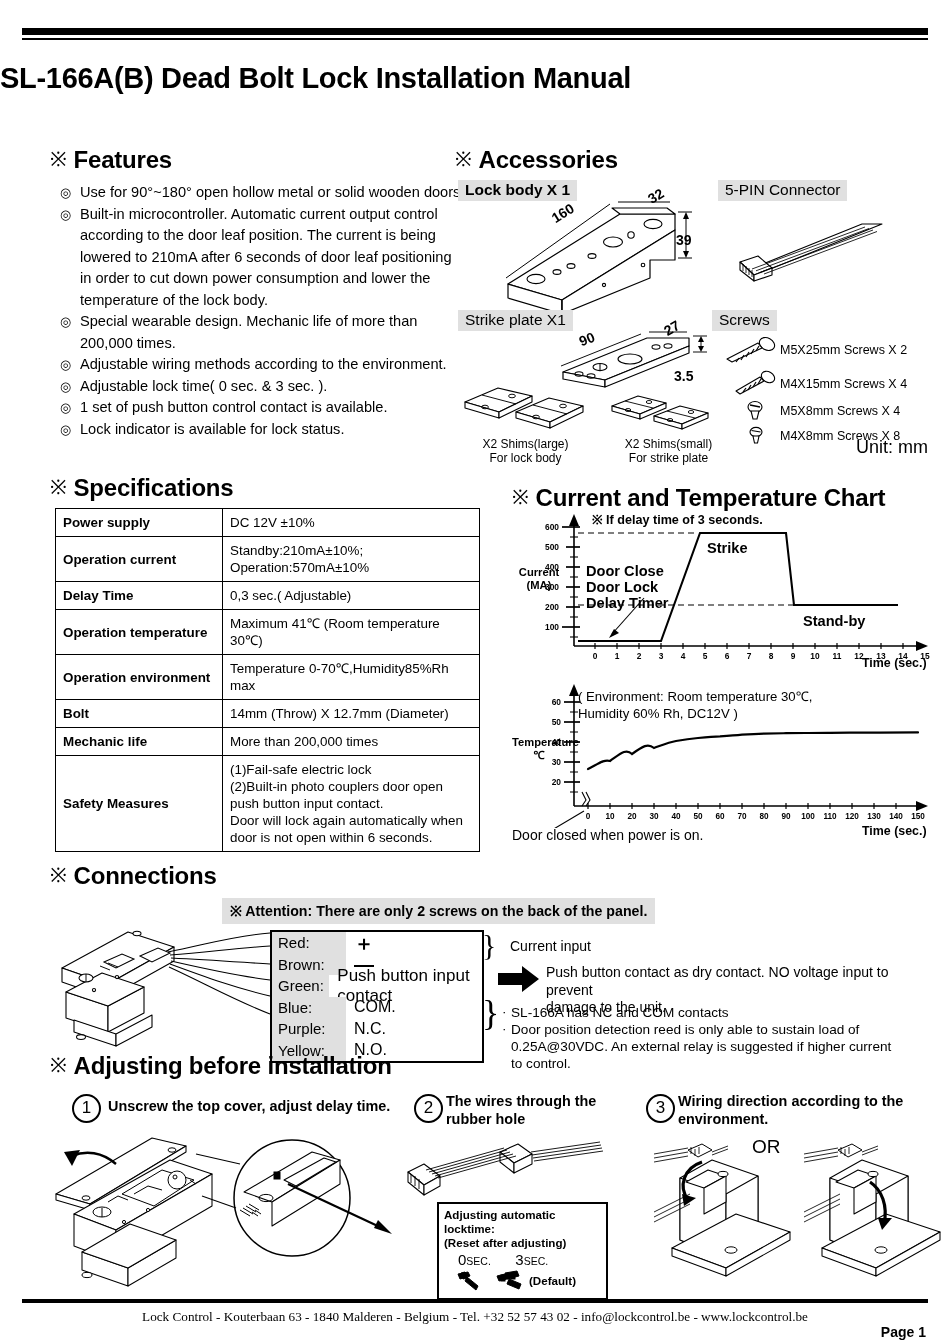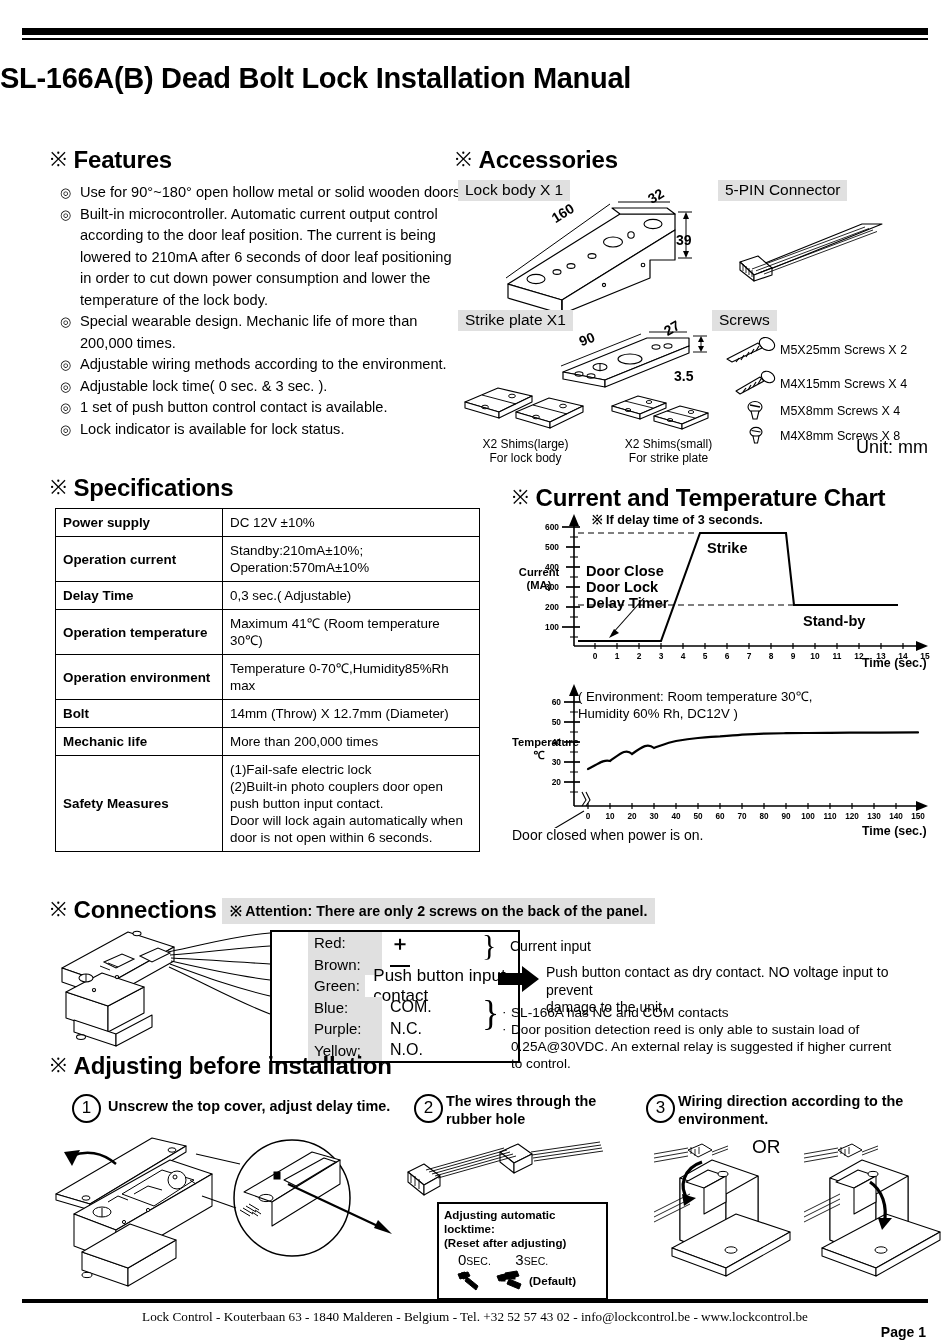--- a/index.html
+++ b/index.html
@@ -141,21 +141,20 @@
     font-size: 14.2px;
     font-weight: bold;
     padding: 3px 8px 4px 8px;
     white-space: nowrap;
   }
   .wire-box {
     position: absolute;
     left: 270px; top: 930px; width: 210px;
     border: 2px solid #000;
     font-size: 15px;
-    padding-left: 36px;
   }
   .wire-row {
     display: flex;
     align-items: center;
     height: 21.5px;
   }
   .wire-name {
     width: 74px;
     background: #e0e0e0;
     padding-left: 6px;
@@ -280,21 +279,21 @@
     <div class="feat-item"><span class="bullet">◎</span><span>Adjustable wiring methods according to the environment.</span></div>
     <div class="feat-item"><span class="bullet">◎</span><span>Adjustable lock time( 0 sec. &amp; 3 sec. ).</span></div>
     <div class="feat-item"><span class="bullet">◎</span><span>1 set of push button control contact is available.</span></div>
     <div class="feat-item"><span class="bullet">◎</span><span>Lock indicator is available for lock status.</span></div>
   </div>
 
   <div class="sec-head" style="left:455px; top:146px;">
     <span class="mark">※</span><span>Accessories</span>
   </div>
 
-  <div class="acc-tag" style="left:458px; top:180px;">Lock body X 1</div>
+  <div class="acc-tag" style="left:458px; top:180px;font-weight:bold;">Lock body X 1</div>
   <div class="acc-tag" style="left:718px; top:180px;">5-PIN Connector</div>
 
   <svg class="chart-wrap" style="left:500px; top:186px;" width="210" height="125" viewBox="0 0 210 125">
     <g fill="#fff" stroke="#000" stroke-width="1.2" stroke-linejoin="round">
       <polygon points="8,98 120,28 175,28 175,44 62,114"></polygon>
       <polygon points="120,28 175,28 167,22 112,22"></polygon>
       <polygon points="8,98 8,112 62,128 62,114" fill="#fff"></polygon>
       <polygon points="62,114 175,44 175,74 150,74 150,92 62,128"></polygon>
     </g>
     <g fill="none" stroke="#000" stroke-width="1.1">
@@ -690,21 +689,21 @@
     </g>
   </svg>
 
   <div style="position:absolute; left:578px; top:688px; font-size:13.2px; line-height:17px; white-space:pre-line;">( Environment: Room temperature 30℃,
  Humidity 60% Rh, DC12V )</div>
   <div style="position:absolute; left:512px; top:736px; font-size:11.2px; font-weight:bold; text-align:center; width:54px; line-height:13px; white-space:pre-line;">Temperature
 ℃</div>
   <div style="position:absolute; left:862px; top:824px; font-size:12.4px; font-weight:bold;">Time (sec.)</div>
   <div style="position:absolute; left:512px; top:827px; font-size:14px;">Door closed when power is on.</div>
 
-  <div class="sec-head" style="left:50px; top:896px;">
+  <div class="sec-head" style="left:50px; top:862px;">
     <span class="mark">※</span><span>Connections</span>
   </div>
 
   <div class="attn-bar">※ Attention: There are only 2 screws on the back of the panel.</div>
 
   <svg class="chart-wrap" style="left:48px; top:920px;" width="235" height="130" viewBox="0 0 235 130">
     <g fill="#fff" stroke="#000" stroke-width="1.1" stroke-linejoin="round">
       <polygon points="14,48 80,12 126,27 60,64"></polygon>
       <polygon points="14,48 14,62 60,78 60,64"></polygon>
       <polygon points="60,64 126,27 126,41 60,78"></polygon>

